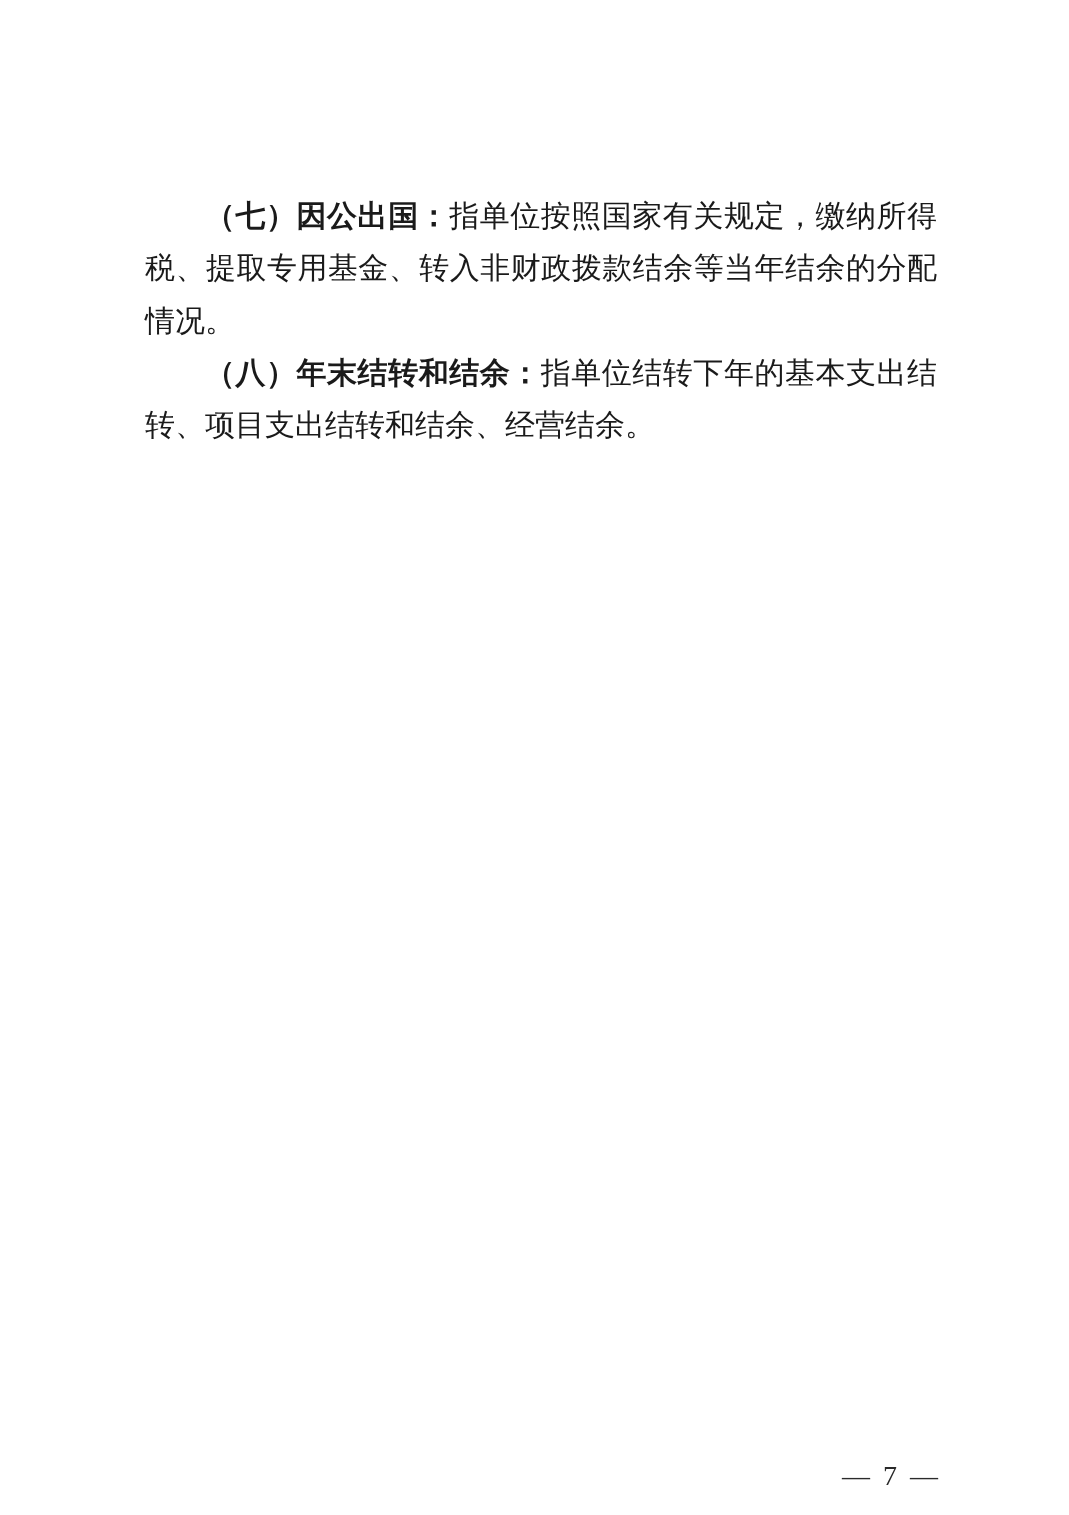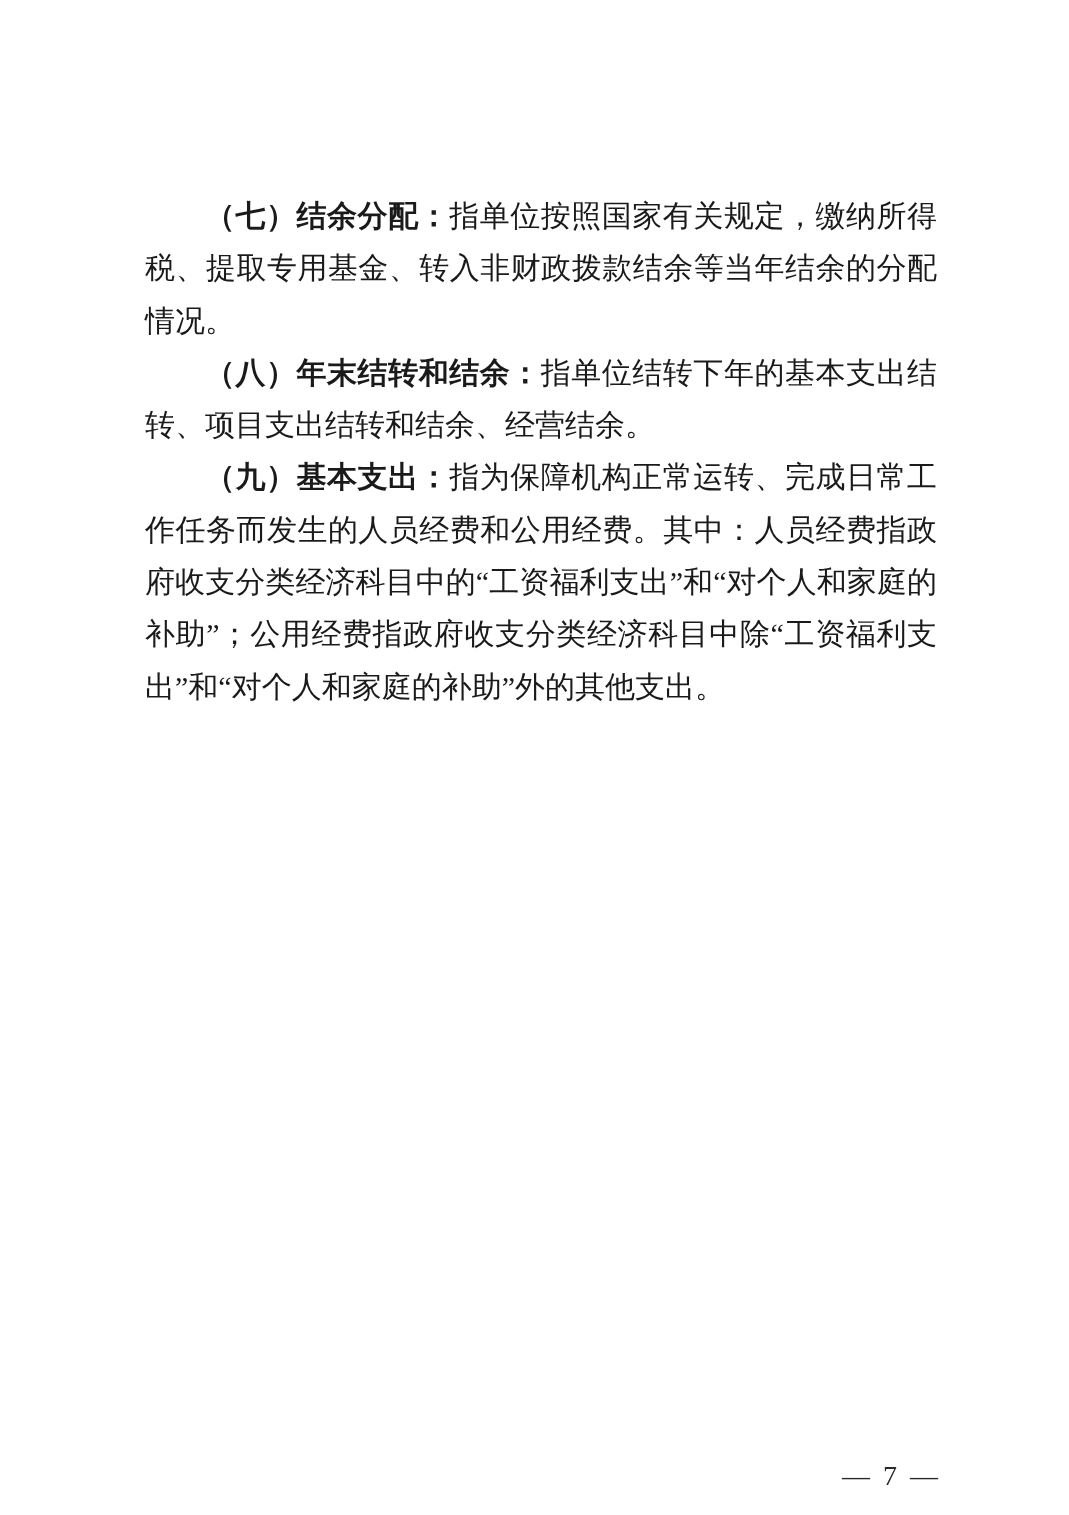--- a/index.html
+++ b/index.html
@@ -44,24 +44,23 @@
     letter-spacing: 3px;
     color: #2a2a2a;
     white-space: nowrap;
   }
 </style>
 </head>
 <body>
 
 <div class="page">
   <div class="body-text">
-    <p><span class="term-label">（七）结余分配：</span><span>指单位按照国家有关规定，缴纳所得税、提取专用基金、转入非财政拨款结余等当年结余的分配情况。</span></p>
+    <p><span class="term-label">（七）因公出国：</span><span>指单位按照国家有关规定，缴纳所得税、提取专用基金、转入非财政拨款结余等当年结余的分配情况。</span></p>
 
     <p><span class="term-label">（八）年末结转和结余：</span><span>指单位结转下年的基本支出结转、项目支出结转和结余、经营结余。</span></p>
 
-    <p><span class="term-label">（九）基本支出：</span><span>指为保障机构正常运转、完成日常工作任务而发生的人员经费和公用经费。其中：人员经费指政府收支分类经济科目中的“工资福利支出”和“对个人和家庭的补助”；公用经费指政府收支分类经济科目中除“工资福利支出”和“对个人和家庭的补助”外的其他支出。</span></p>
 
 
 
   </div>
 
   <div class="page-footer">— 7 —</div>
 </div>
 
 </body></html>

